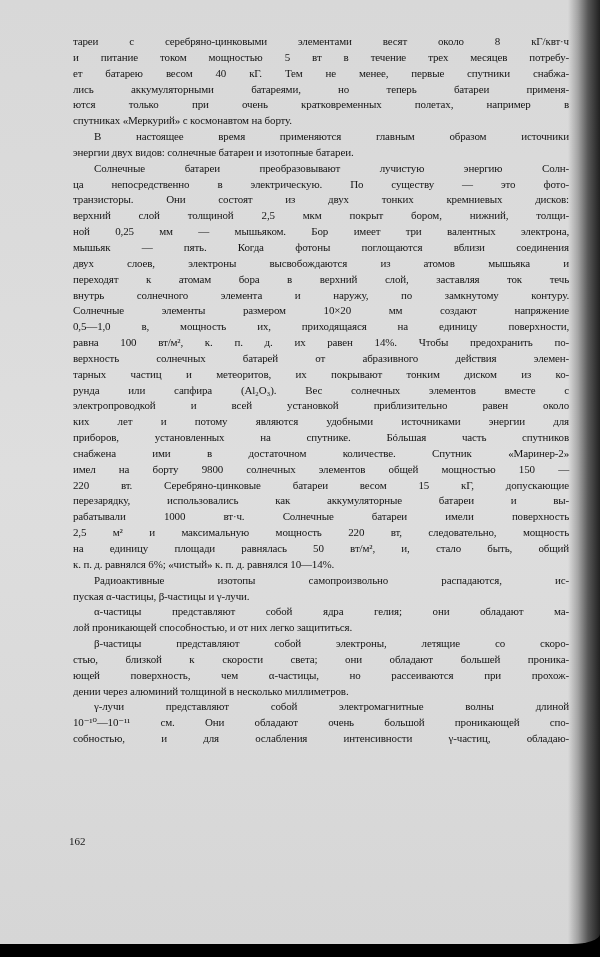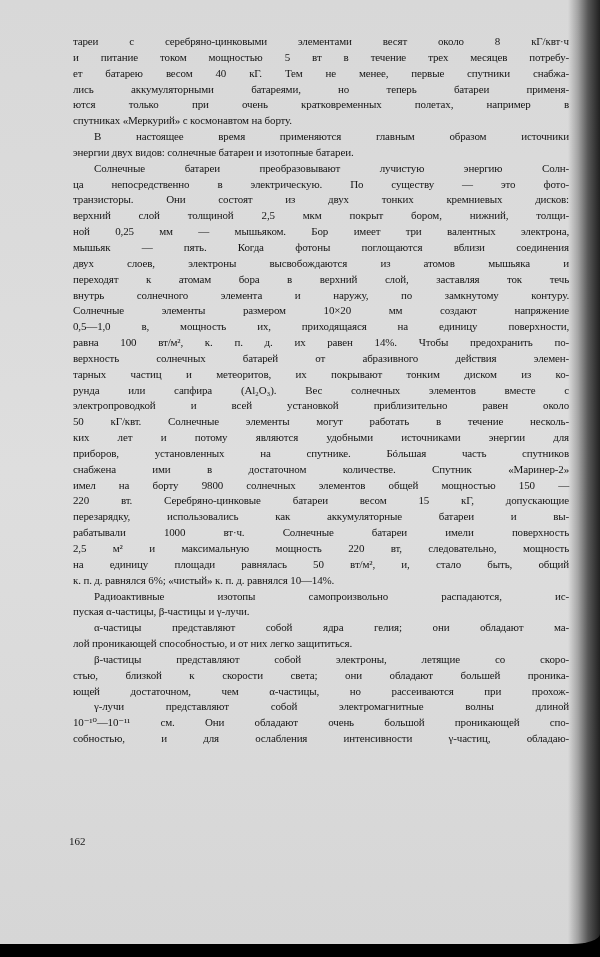--- a/index.html
+++ b/index.html
@@ -55,37 +55,37 @@
       <span class="line">двух слоев, электроны высвобождаются из атомов мышьяка и</span>
       <span class="line">переходят к атомам бора в верхний слой, заставляя ток течь</span>
       <span class="line">внутрь солнечного элемента и наружу, по замкнутому контуру.</span>
       <span class="line">Солнечные элементы размером 10×20 мм создают напряжение</span>
       <span class="line">0,5—1,0 в, мощность их, приходящаяся на единицу поверхности,</span>
       <span class="line">равна 100 вт/м², к. п. д. их равен 14%. Чтобы предохранить по-</span>
       <span class="line">верхность солнечных батарей от абразивного действия элемен-</span>
       <span class="line">тарных частиц и метеоритов, их покрывают тонким диском из ко-</span>
       <span class="line">рунда или сапфира (Al₂O₃). Вес солнечных элементов вместе с</span>
       <span class="line">электропроводкой и всей установкой приблизительно равен около</span>
-      <span class="line">50 кГ/квт. Солнечные элементы могут работать в течение несколь-</span>
       <span class="line">ких лет и потому являются удобными источниками энергии для</span>
       <span class="line">приборов, установленных на спутнике. Бóльшая часть спутников</span>
       <span class="line">снабжена ими в достаточном количестве. Спутник «Маринер-2»</span>
       <span class="line">имел на борту 9800 солнечных элементов общей мощностью 150 —</span>
       <span class="line">220 вт. Серебряно-цинковые батареи весом 15 кГ, допускающие</span>
       <span class="line">перезарядку, использовались как аккумуляторные батареи и вы-</span>
       <span class="line">рабатывали 1000 вт·ч. Солнечные батареи имели поверхность</span>
       <span class="line">2,5 м² и максимальную мощность 220 вт, следовательно, мощность</span>
       <span class="line">на единицу площади равнялась 50 вт/м², и, стало быть, общий</span>
       <span class="line last">к. п. д. равнялся 6%; «чистый» к. п. д. равнялся 10—14%.</span>
       <span class="line indent">Радиоактивные изотопы самопроизвольно распадаются, ис-</span>
       <span class="line last">пуская α-частицы, β-частицы и γ-лучи.</span>
       <span class="line indent">α-частицы представляют собой ядра гелия; они обладают ма-</span>
       <span class="line last">лой проникающей способностью, и от них легко защититься.</span>
       <span class="line indent">β-частицы представляют собой электроны, летящие со скоро-</span>
       <span class="line">стью, близкой к скорости света; они обладают большей проника-</span>
-      <span class="line">ющей достаточном, чем α-частицы, но рассеиваются при прохож-</span>
+      <span class="line">ющей поверхность, чем α-частицы, но рассеиваются при прохож-</span>
+      <span class="line last">дении через алюминий толщиной в несколько миллиметров.</span>
       <span class="line indent">γ-лучи представляют собой электромагнитные волны длиной</span>
       <span class="line">10⁻¹⁰—10⁻¹¹ см. Они обладают очень большой проникающей спо-</span>
       <span class="line">собностью, и для ослабления интенсивности γ-частиц, обладаю-</span>
     </div>
   <div class="pagenum">162</div>
 </div>
 <div style="position:absolute;left:0;top:944px;width:600px;height:13px;background:#000;"></div>
 
 </body></html>

